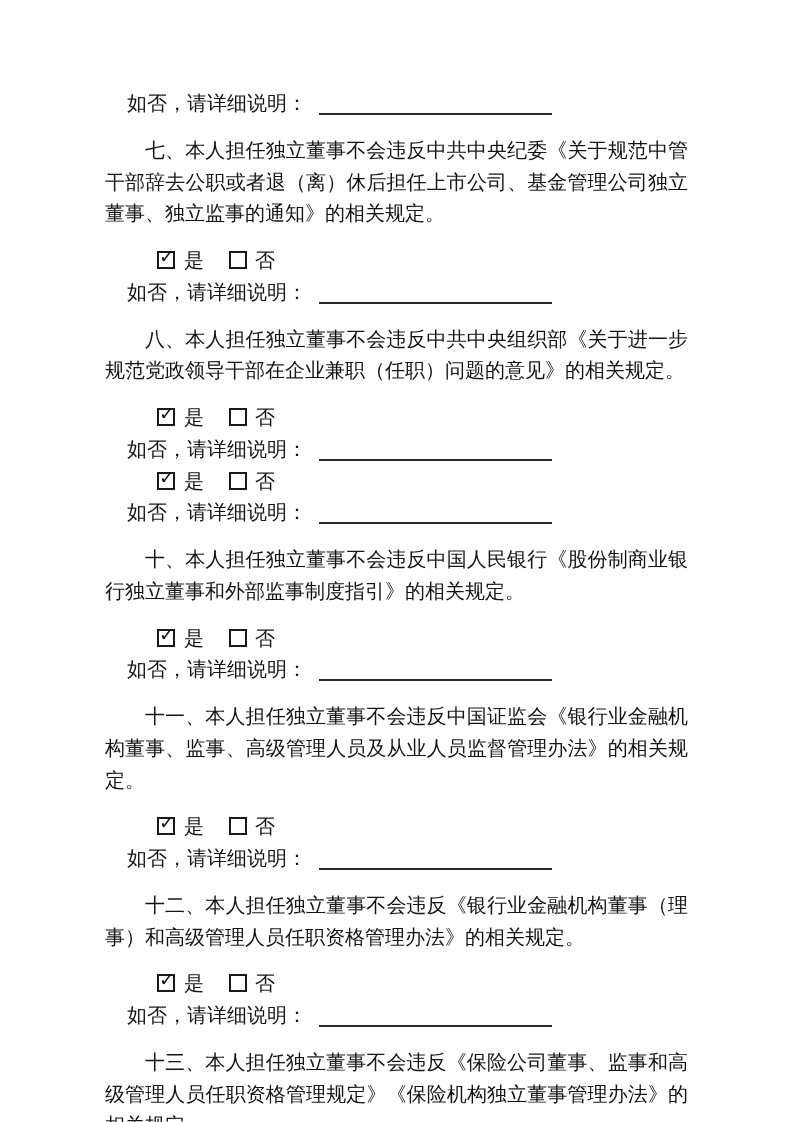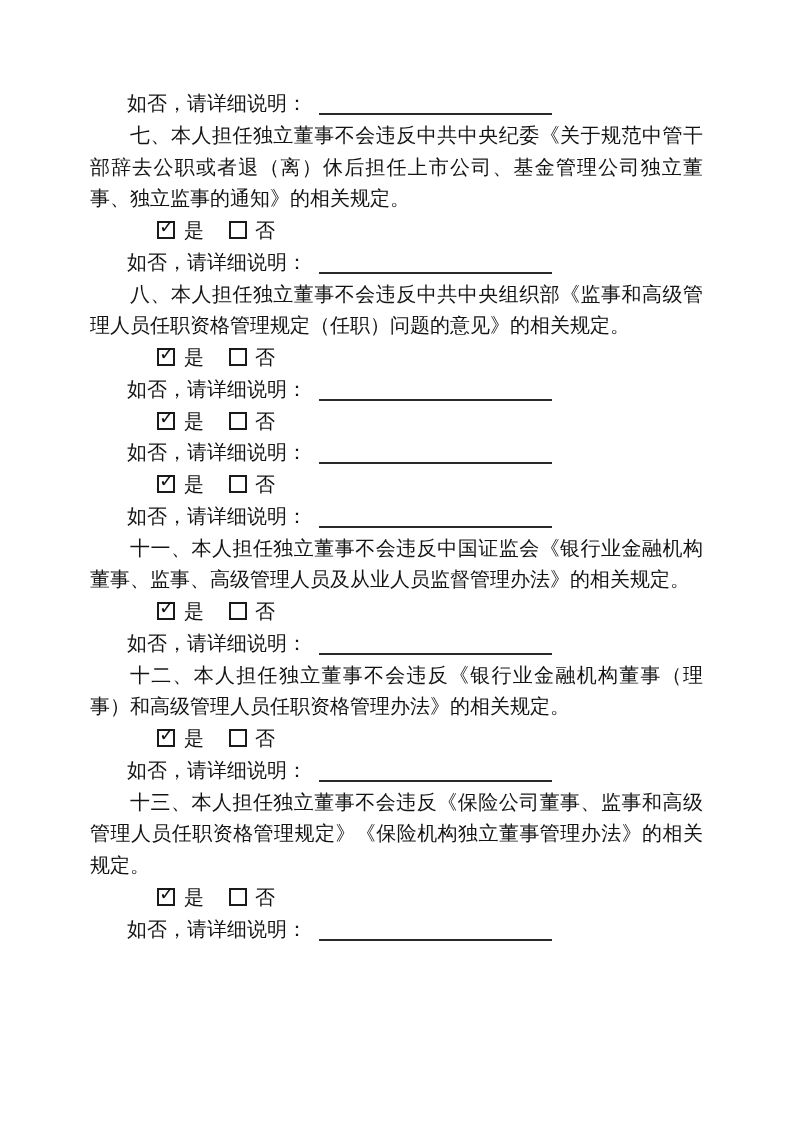--- a/index.html
+++ b/index.html
@@ -14,21 +14,21 @@
     background: #ffffff;
     box-sizing: border-box;
     padding: 88px 90px 4px 90px;
     font-family: "Liberation Serif", "DejaVu Serif", serif;
     font-size: 20px;
     line-height: 31.75px;
     color: #141414;
     overflow: hidden;
   }
   .para {
-    margin: 0;
+    margin: 15px;
     text-indent: 40px;
     text-align: justify;
     text-justify: inter-ideograph;
   }
   .row {
     white-space: nowrap;
   }
   .check-row {
     padding-left: 67px;
   }
@@ -79,35 +79,36 @@
   </div>
 
   <p class="para">七、本人担任独立董事不会违反中共中央纪委《关于规范中管干部辞去公职或者退（离）休后担任上市公司、基金管理公司独立董事、独立监事的通知》的相关规定。</p>
   <div class="row check-row">
     <span class="cb cb-yes"><span class="tick">✓</span></span><span class="cb-label lbl-yes">是</span><span class="cb cb-no"></span><span class="cb-label">否</span>
   </div>
   <div class="row explain-row">
     <span>如否，请详细说明：</span><span class="uline"></span>
   </div>
 
-  <p class="para">八、本人担任独立董事不会违反中共中央组织部《监事和高级管理人员任职资格管理规定（任职）问题的意见》的相关规定。</p>
+  <p class="para">八、本人担任独立董事不会违反中共中央组织部《关于进一步规范党政领导干部在企业兼职（任职）问题的意见》的相关规定。</p>
   <div class="row check-row">
     <span class="cb cb-yes"><span class="tick">✓</span></span><span class="cb-label lbl-yes">是</span><span class="cb cb-no"></span><span class="cb-label">否</span>
   </div>
   <div class="row explain-row">
     <span>如否，请详细说明：</span><span class="uline"></span>
   </div>
 
   <div class="row check-row">
     <span class="cb cb-yes"><span class="tick">✓</span></span><span class="cb-label lbl-yes">是</span><span class="cb cb-no"></span><span class="cb-label">否</span>
   </div>
   <div class="row explain-row">
     <span>如否，请详细说明：</span><span class="uline"></span>
   </div>
 
+  <p class="para">十、本人担任独立董事不会违反中国人民银行《股份制商业银行独立董事和外部监事制度指引》的相关规定。</p>
   <div class="row check-row">
     <span class="cb cb-yes"><span class="tick">✓</span></span><span class="cb-label lbl-yes">是</span><span class="cb cb-no"></span><span class="cb-label">否</span>
   </div>
   <div class="row explain-row">
     <span>如否，请详细说明：</span><span class="uline"></span>
   </div>
 
   <p class="para">十一、本人担任独立董事不会违反中国证监会《银行业金融机构董事、监事、高级管理人员及从业人员监督管理办法》的相关规定。</p>
   <div class="row check-row">
     <span class="cb cb-yes"><span class="tick">✓</span></span><span class="cb-label lbl-yes">是</span><span class="cb cb-no"></span><span class="cb-label">否</span>

